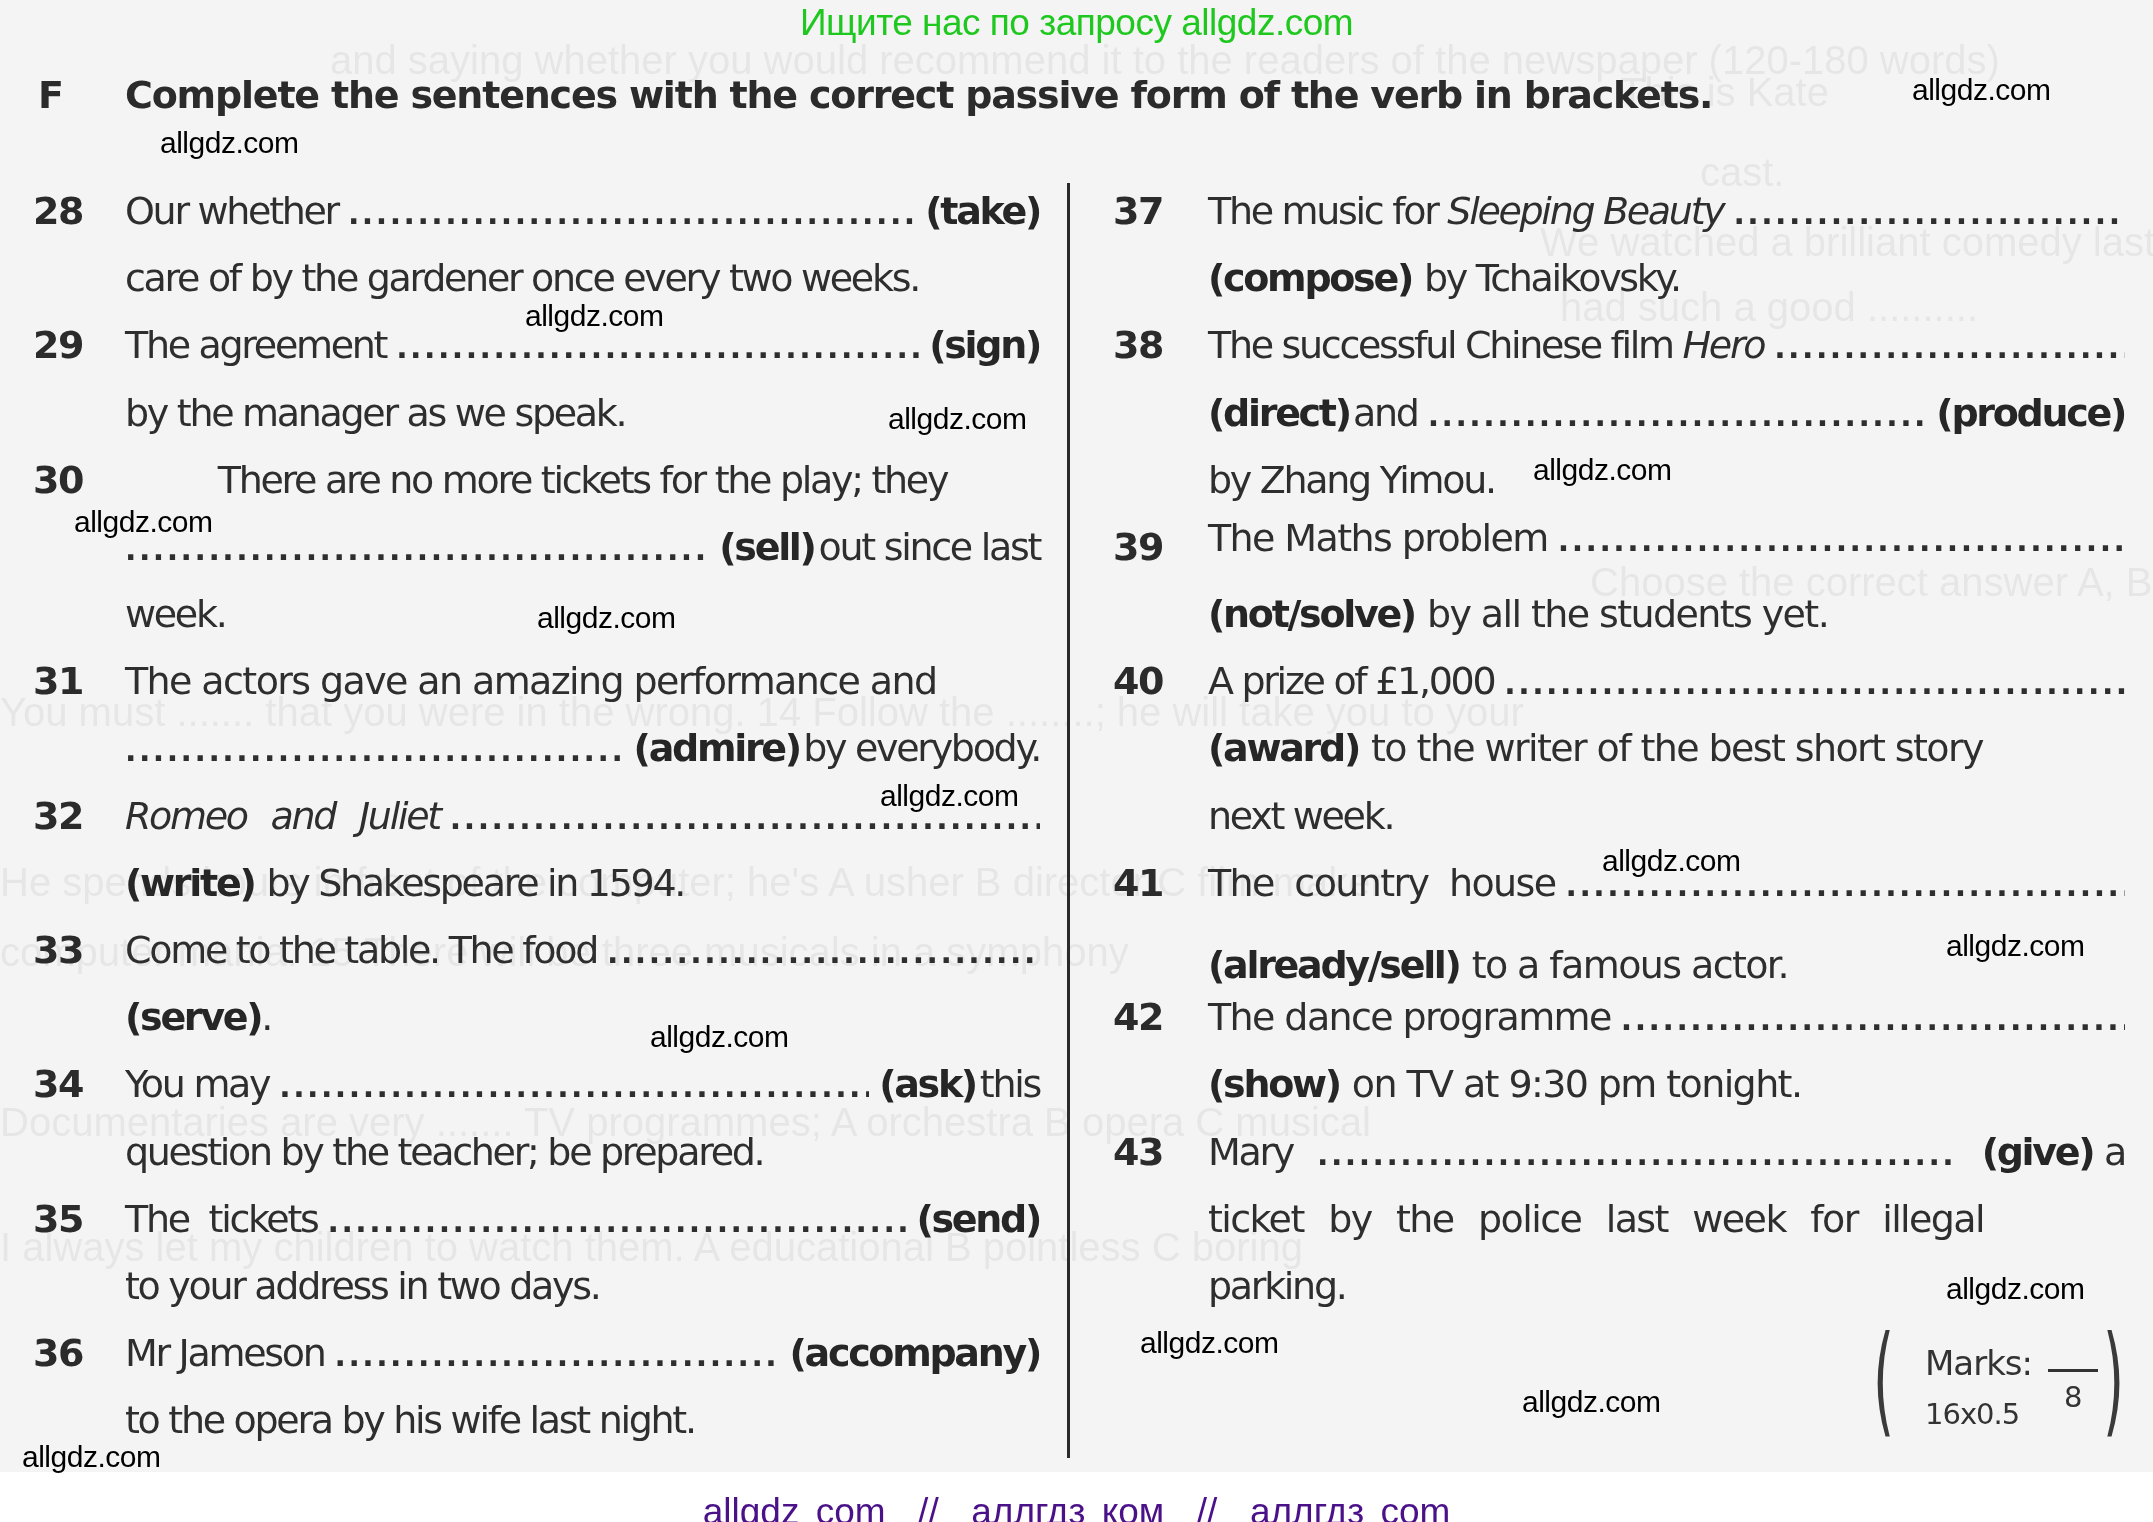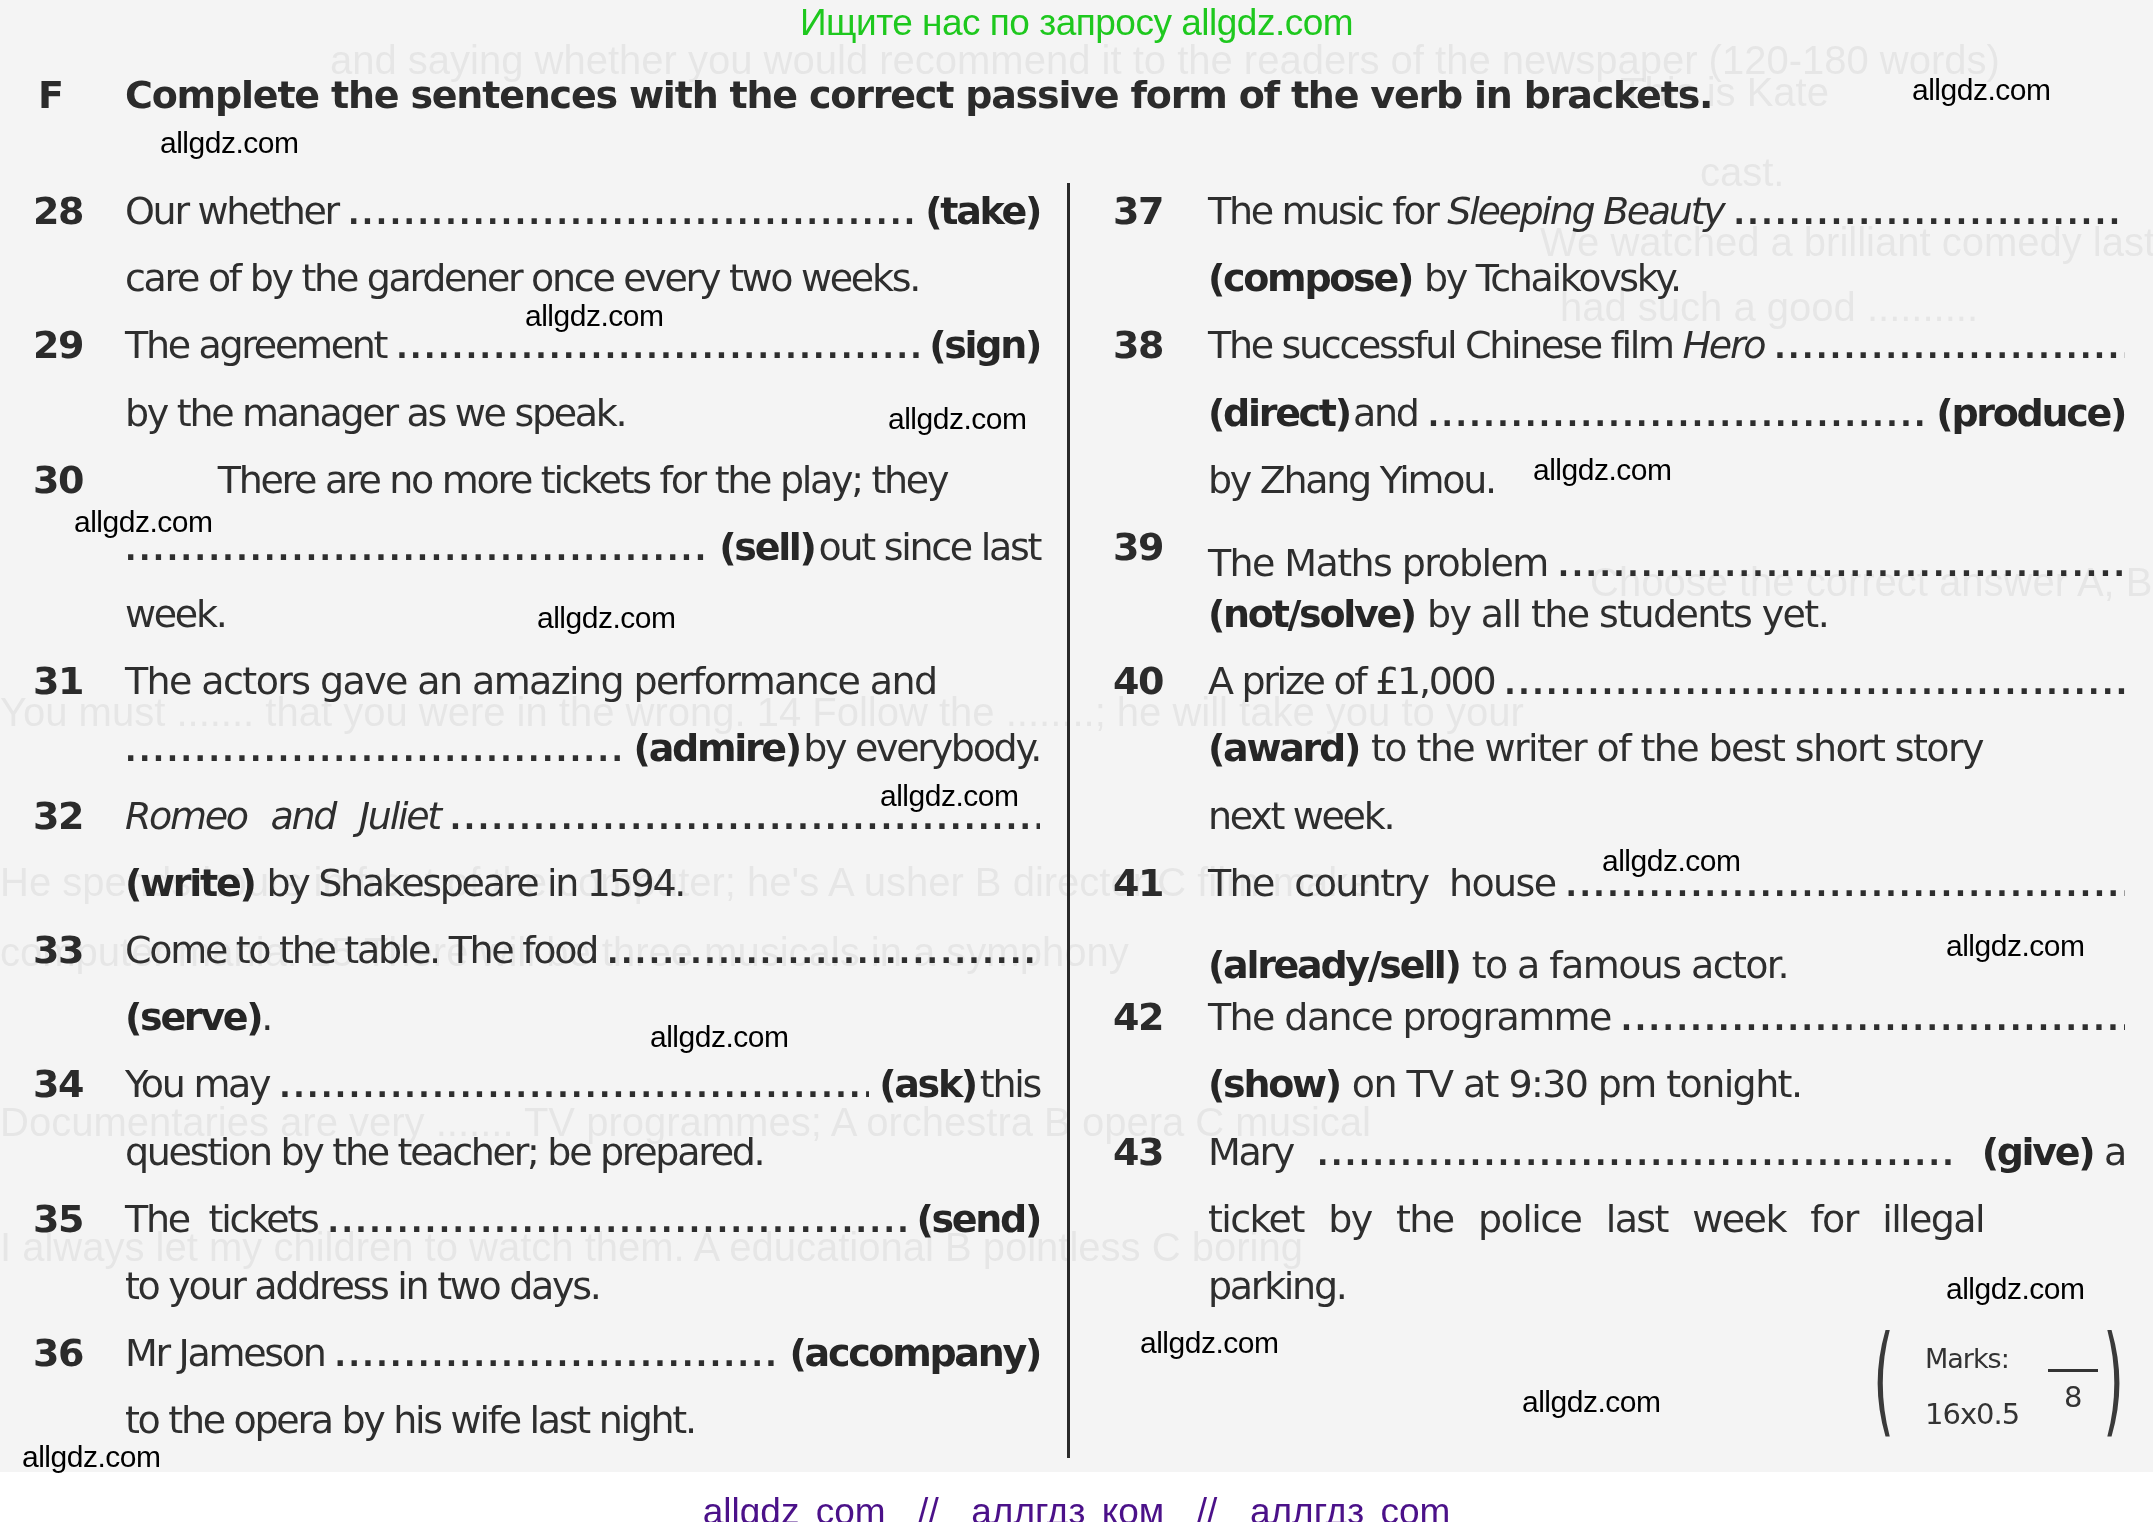--- a/index.html
+++ b/index.html
@@ -74,21 +74,21 @@
     position: absolute; left: 1880px; top: 1325px; width: 260px; height: 120px;
   }
   .paren {
     position: absolute; top: 0; font-family: "DejaVu Sans", sans-serif; font-weight: normal;
     font-size: 120px; line-height: 110px; color: #3a3a3a; transform: scaleX(0.45);
   }
   .paren.l { left: -20px; }
   .paren.r { left: 210px; }
   .marks-label {
     position: absolute; left: 45px; top: 18px; font-family: "DejaVu Sans", sans-serif;
-    font-size: 27px; color: #333; letter-spacing: -1px;
+    font-size: 34px; color: #333; letter-spacing: -1px;
   }
   .marks-line {
     position: absolute; left: 168px; top: 44px; width: 50px; height: 3px; background: #333;
   }
   .marks-total {
     position: absolute; left: 184px; top: 55px; font-family: "DejaVu Sans", sans-serif;
     font-size: 29px; color: #333;
   }
   .marks-formula {
     position: absolute; left: 45px; top: 72px; font-family: "DejaVu Sans", sans-serif;
@@ -240,21 +240,21 @@
   <span class="sp"></span>
   <span>and</span>
   <span class="dots"></span>
   <span class="b">(produce)</span>
 </div>
 <div class="line right" style="top:454px;">
   <span>by Zhang Yimou.</span>
 </div>
 
 <div class="num right" style="top:521px;">39</div>
-<div class="line right" style="top:537px;">
+<div class="line right" style="top:512px;">
   <span style="letter-spacing:-1.6px;">The Maths problem</span>
   <span class="dots nomr"></span>
 </div>
 <div class="line right" style="top:588px;">
   <span class="b">(not/solve)</span>
   <span class="sp"></span>
   <span style="letter-spacing:-1.6px;">by all the students yet.</span>
 </div>
 
 <div class="num right" style="top:655px;">40</div>

